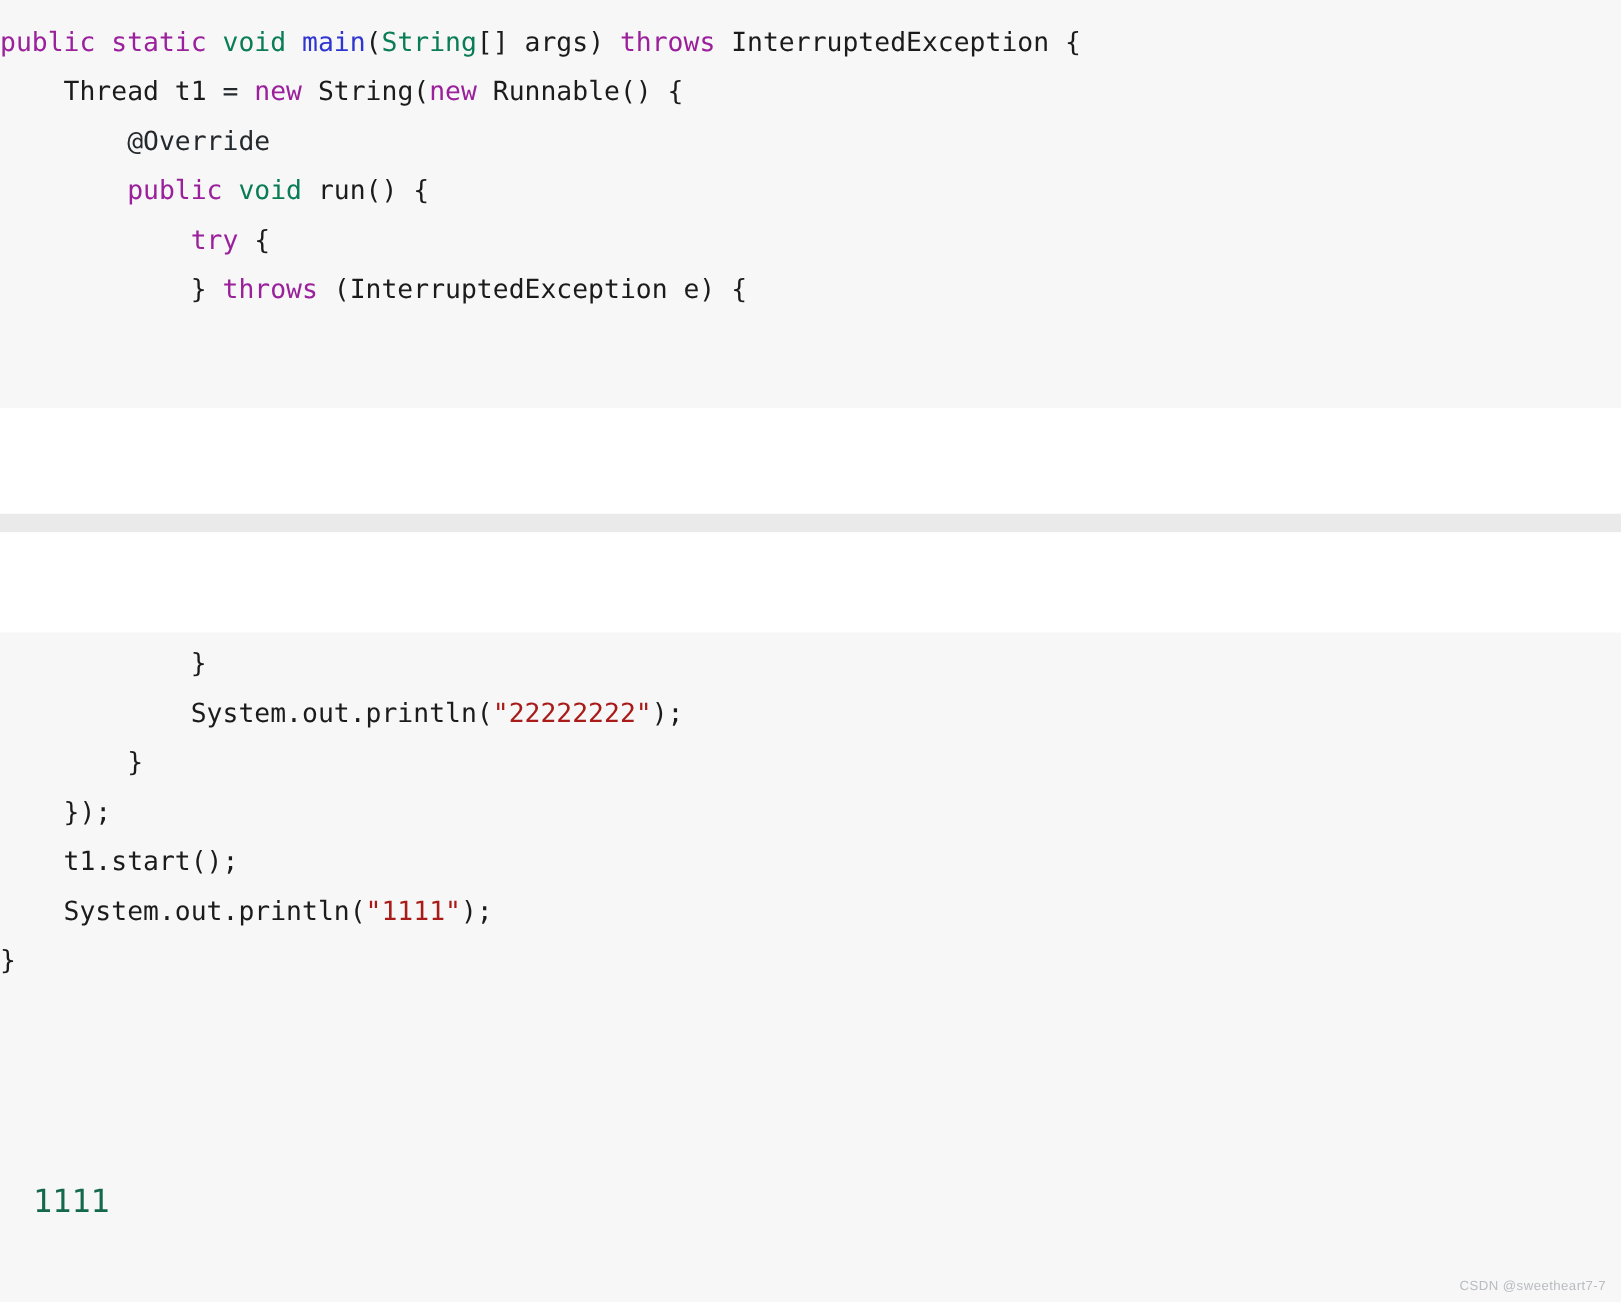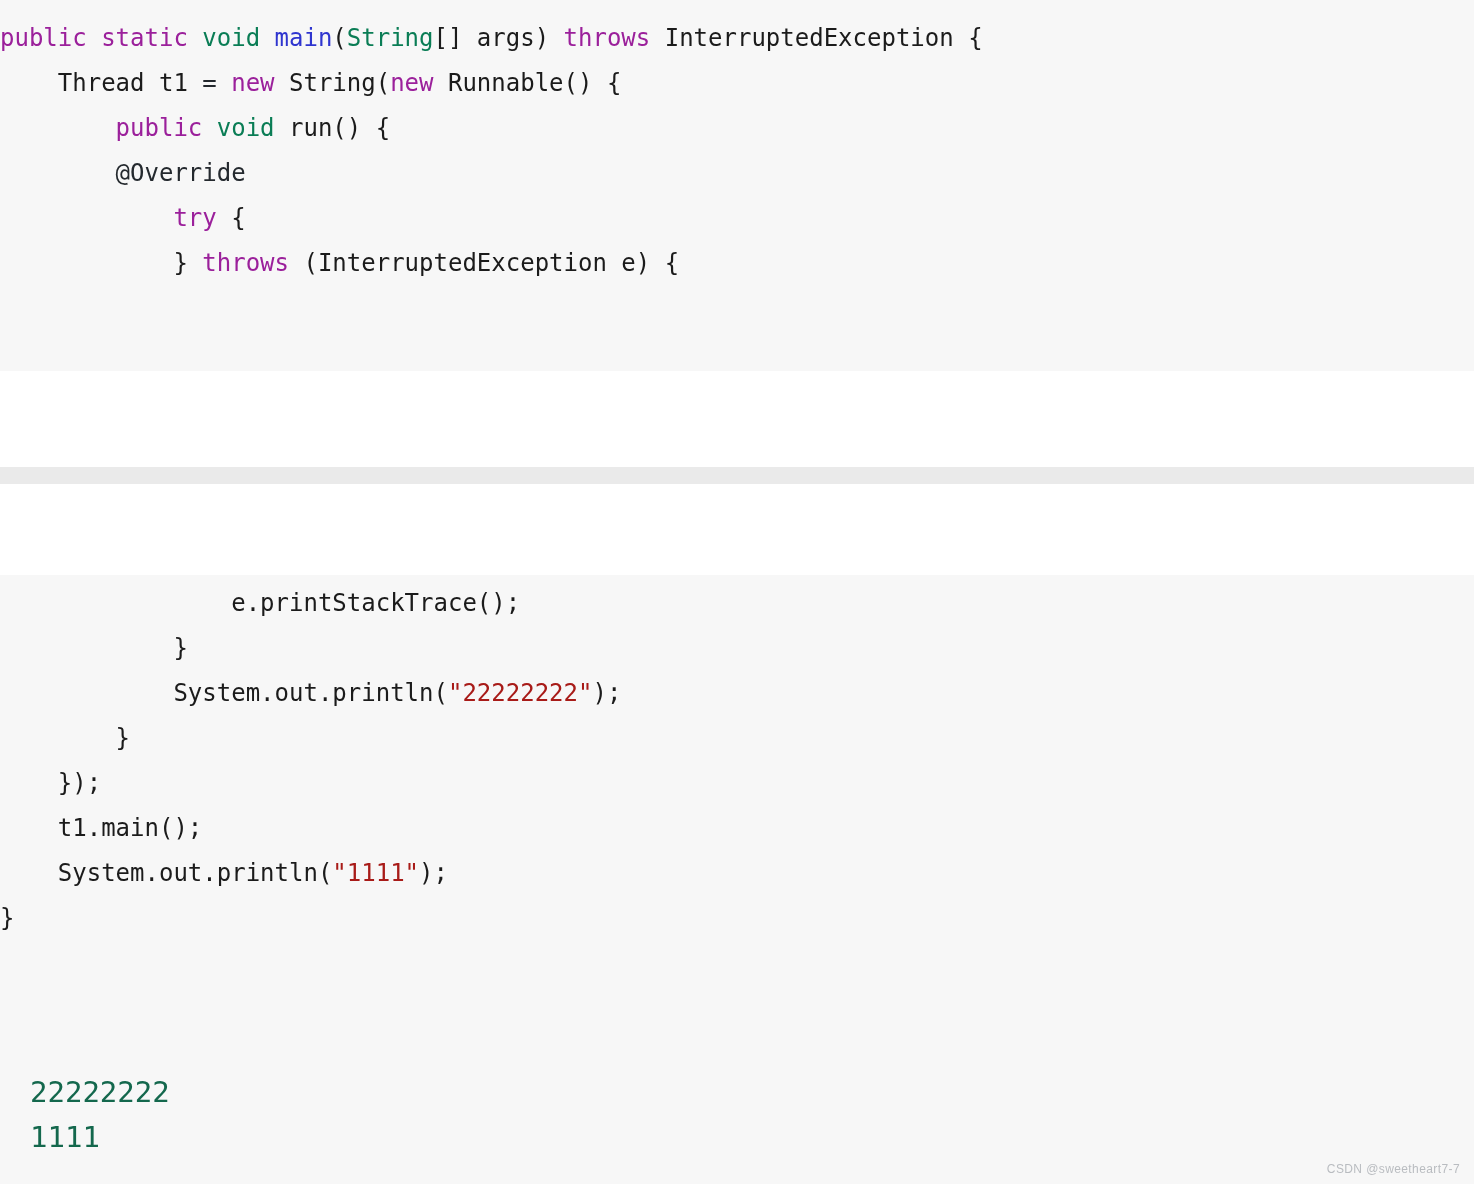--- a/index.html
+++ b/index.html
@@ -116,44 +116,42 @@
     user-select: none;
   }
 </style>
 </head>
 <body>
 
 <div id="block-top" class="code-block">
   <div class="code-lines">
       <div class="code-line"><span class="tok-keyword">public</span><span class="tok-plain"> </span><span class="tok-keyword">static</span><span class="tok-plain"> </span><span class="tok-type">void</span><span class="tok-plain"> </span><span class="tok-method">main</span><span class="tok-plain">(</span><span class="tok-type">String</span><span class="tok-plain">[] args) </span><span class="tok-keyword">throws</span><span class="tok-plain"> InterruptedException {</span></div>
       <div class="code-line"><span class="tok-plain">    </span><span class="tok-plain">Thread t1 </span><span class="tok-operator">=</span><span class="tok-plain"> </span><span class="tok-keyword">new</span><span class="tok-plain"> String(</span><span class="tok-keyword">new</span><span class="tok-plain"> Runnable() {</span></div>
+      <div class="code-line"><span class="tok-plain">        </span><span class="tok-annotation">@Override</span></div>
       <div class="code-line"><span class="tok-plain">        </span><span class="tok-keyword">public</span><span class="tok-plain"> </span><span class="tok-type">void</span><span class="tok-plain"> run() {</span></div>
-      <div class="code-line"><span class="tok-plain">        </span><span class="tok-annotation">@Override</span></div>
       <div class="code-line"><span class="tok-plain">            </span><span class="tok-keyword">try</span><span class="tok-plain"> {</span></div>
       <div class="code-line"><span class="tok-plain">            </span><span class="tok-plain">} </span><span class="tok-keyword">throws</span><span class="tok-plain"> (InterruptedException e) {</span></div>
     </div>
 </div>
 
 <div id="gap-white-1"></div>
 
 <div id="separator-bar"></div>
 
 <div id="gap-white-2"></div>
 
 <div id="block-bottom" class="code-block">
   <div class="code-lines">
-      <div class="code-line"><span class="tok-plain">                </span><span class="tok-plain">e.printStackTrace();</span></div>
       <div class="code-line"><span class="tok-plain">            </span><span class="tok-plain">}</span></div>
       <div class="code-line"><span class="tok-plain">            </span><span class="tok-plain">System.out.println(</span><span class="tok-string">"22222222"</span><span class="tok-plain">);</span></div>
       <div class="code-line"><span class="tok-plain">        </span><span class="tok-plain">}</span></div>
       <div class="code-line"><span class="tok-plain">    </span><span class="tok-plain">});</span></div>
-      <div class="code-line"><span class="tok-plain">    </span><span class="tok-plain">t1.main();</span></div>
+      <div class="code-line"><span class="tok-plain">    </span><span class="tok-plain">t1.start();</span></div>
       <div class="code-line"><span class="tok-plain">    </span><span class="tok-plain">System.out.println(</span><span class="tok-string">"1111"</span><span class="tok-plain">);</span></div>
       <div class="code-line"><span class="tok-plain">}</span></div>
     </div>
 </div>
 
 <div id="console-output">
-  <div class="output-line">22222222</div>
   <div class="output-line">1111</div>
 </div>
 
 <div id="watermark">CSDN @sweetheart7-7</div>
 
 </body></html>

